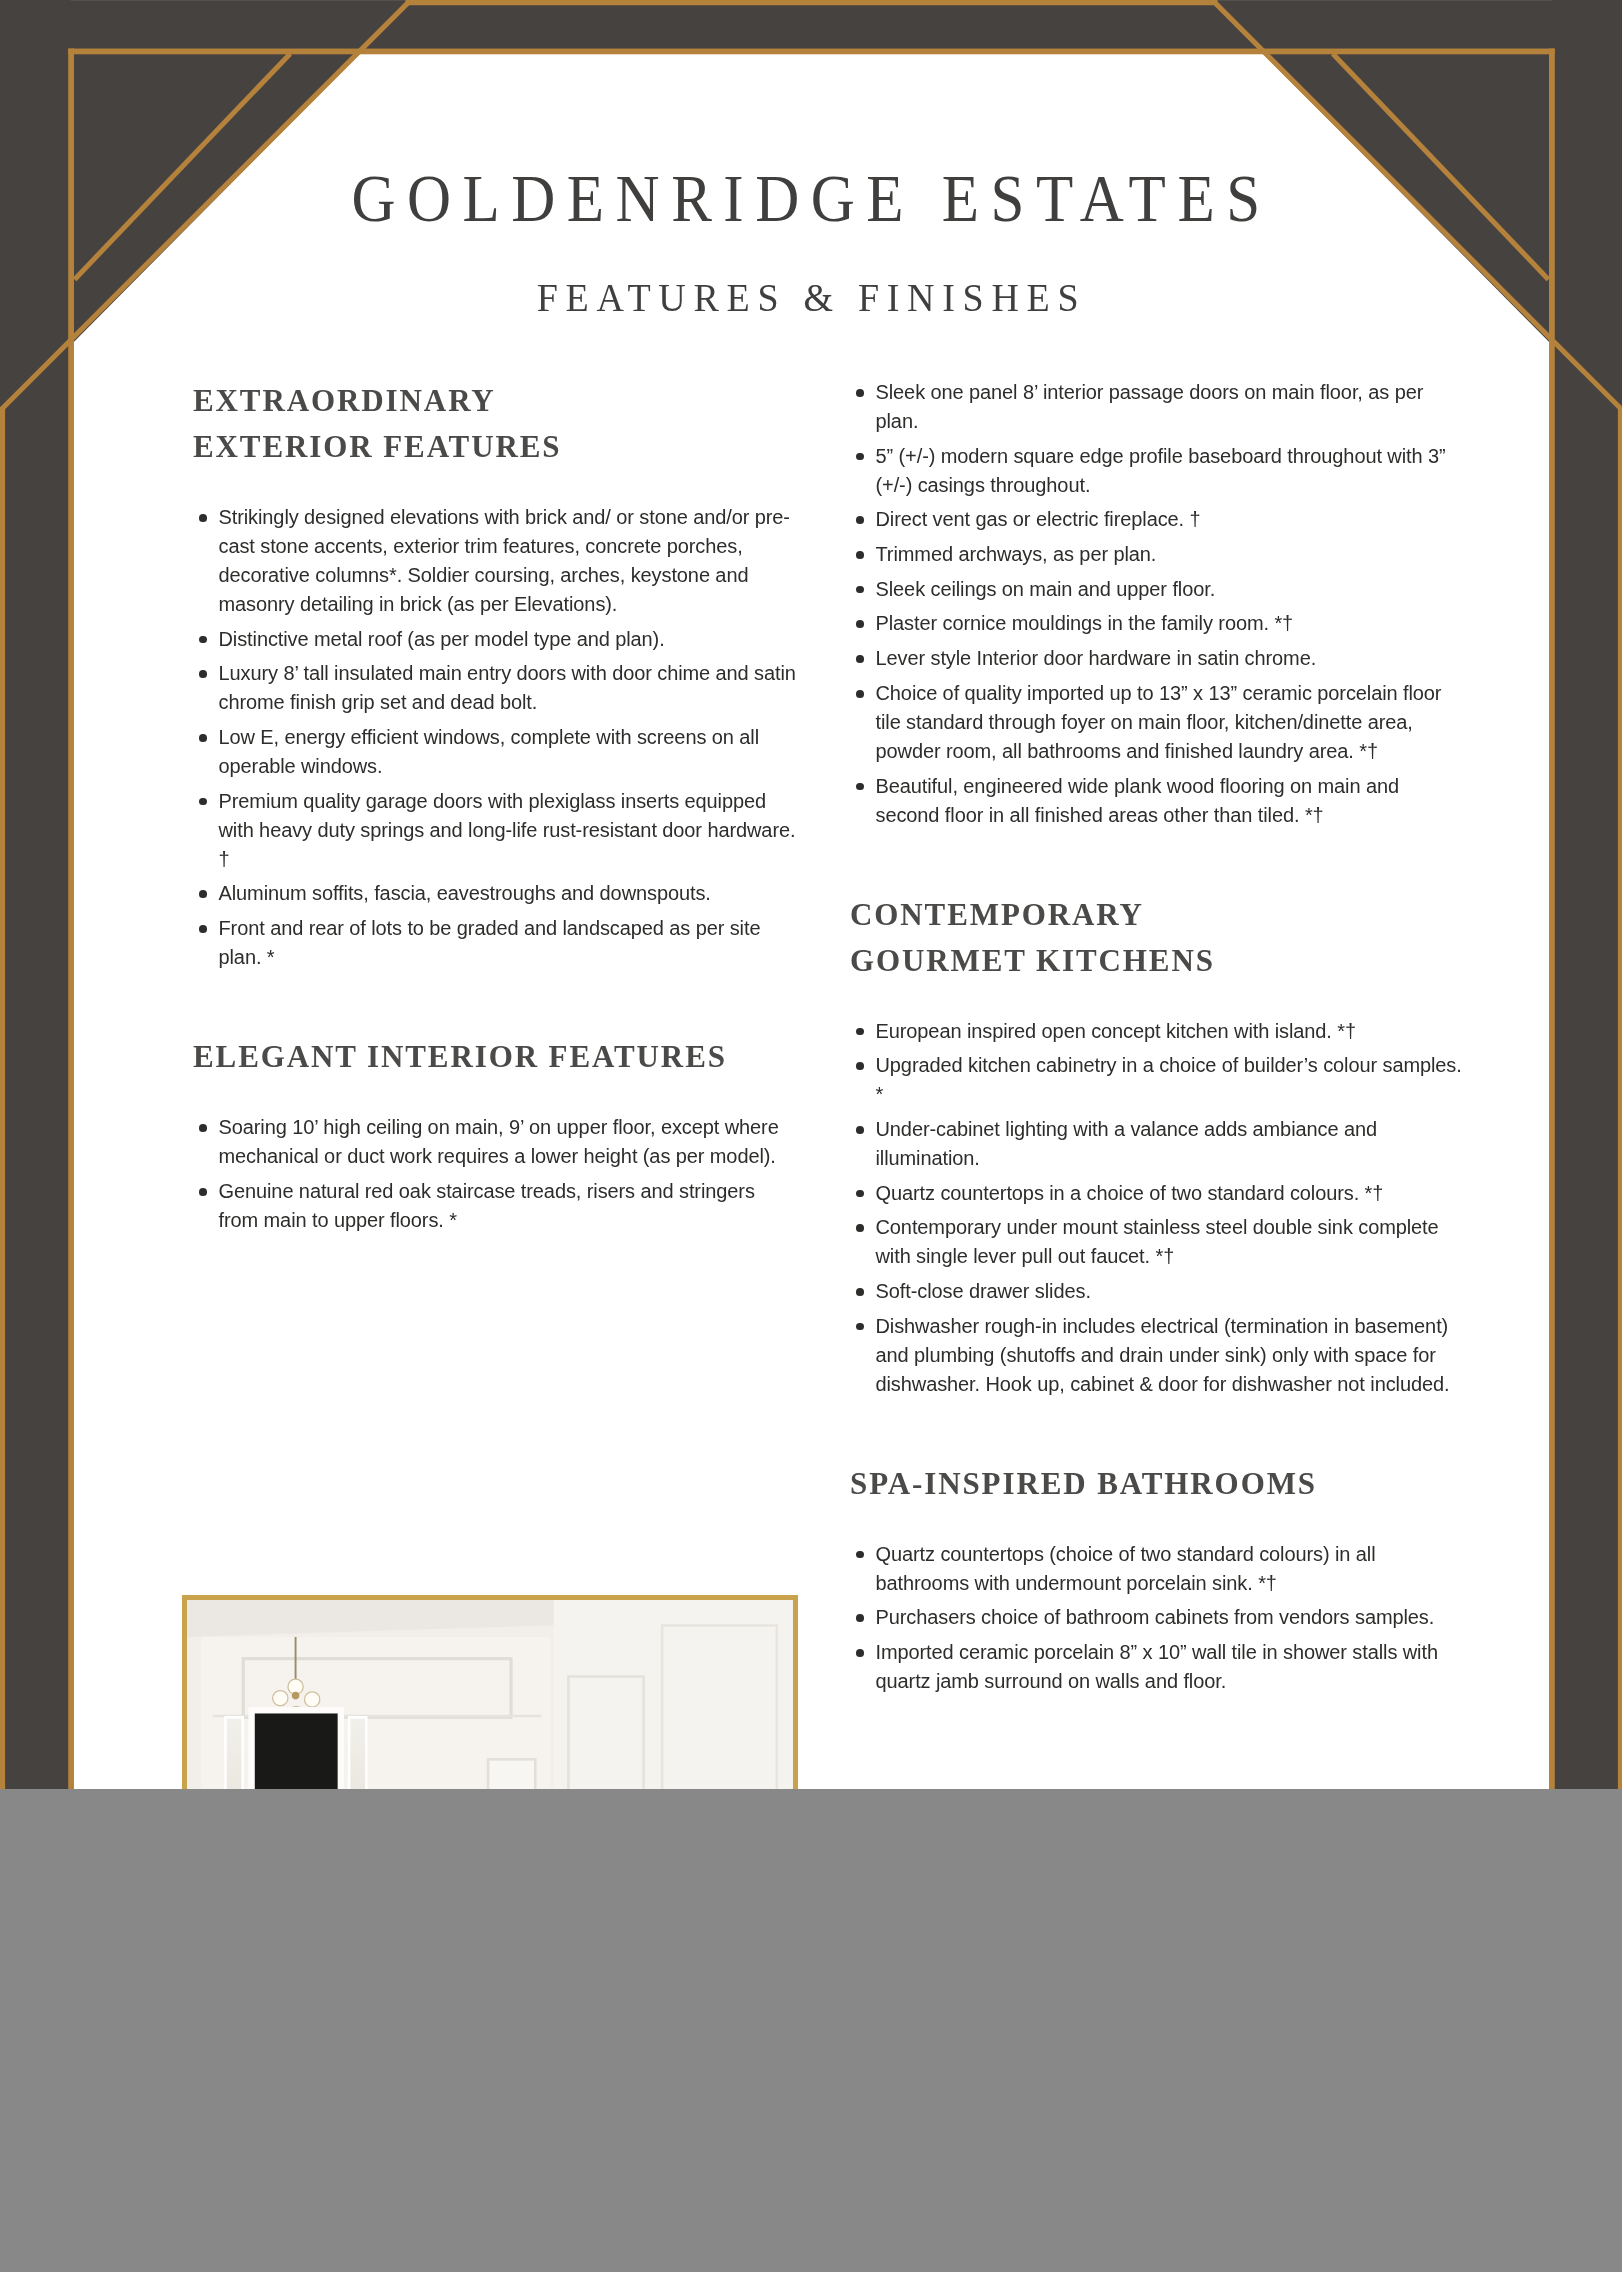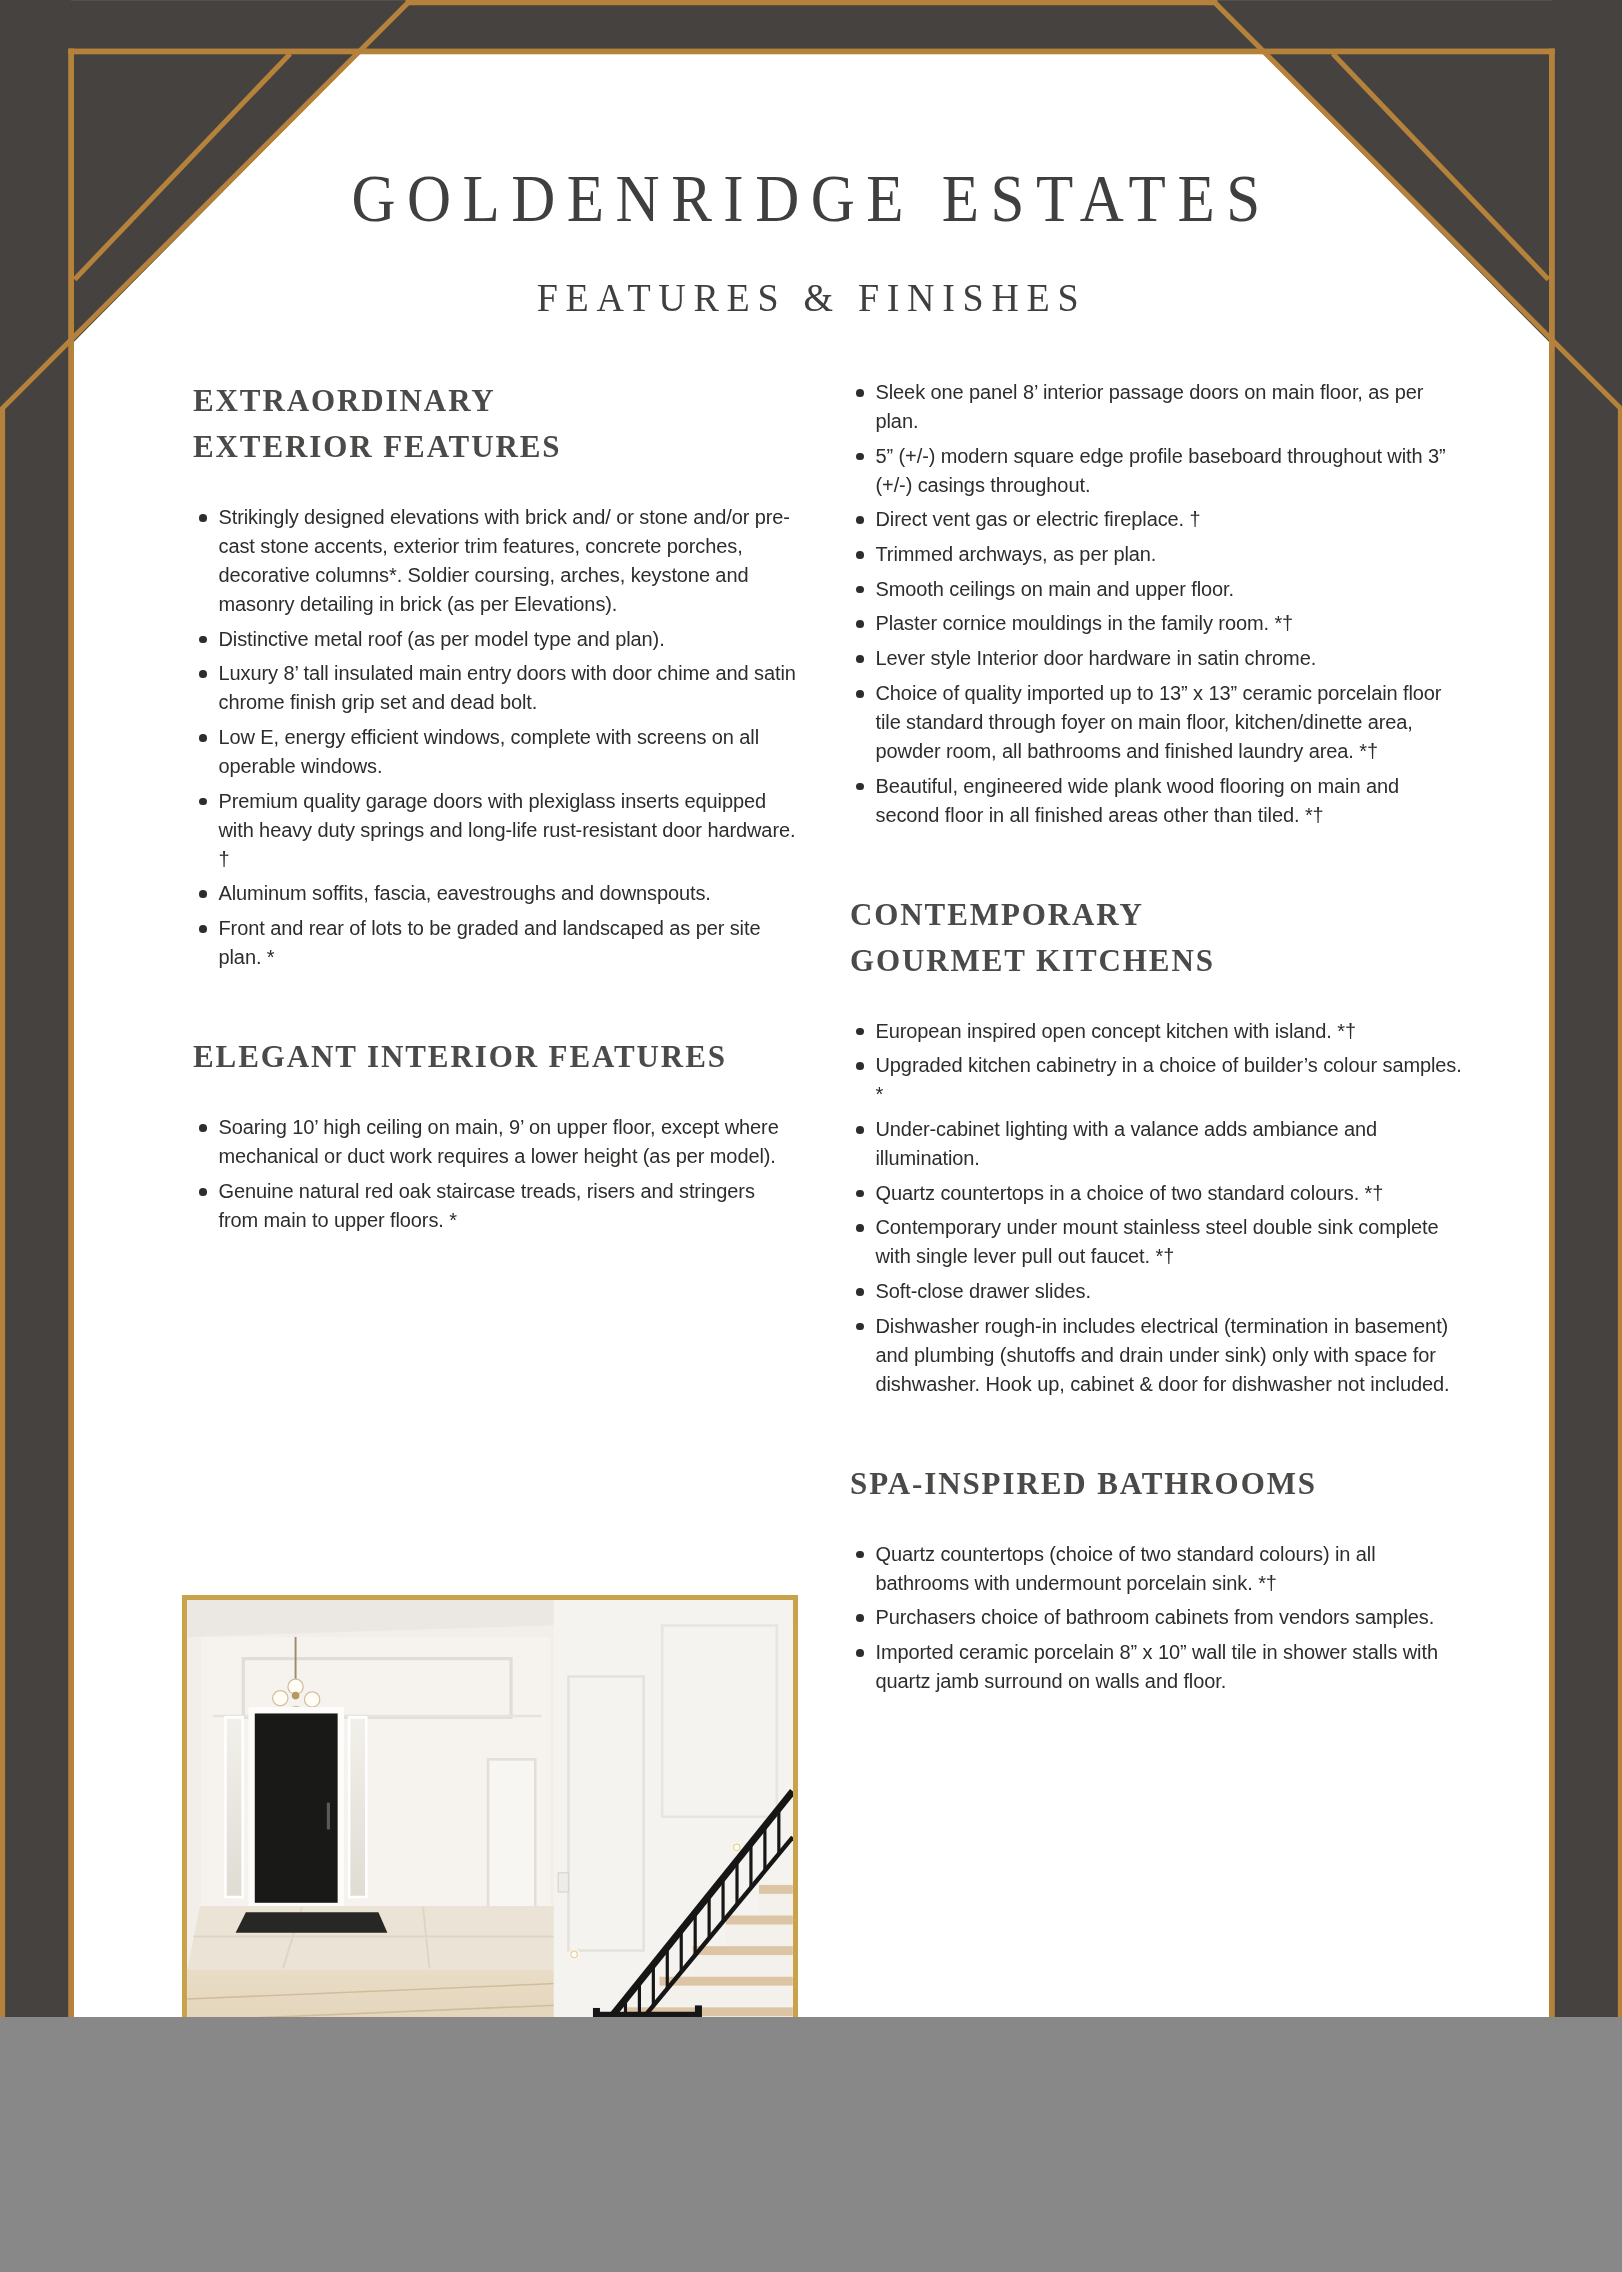--- a/index.html
+++ b/index.html
@@ -6,21 +6,21 @@
     --charcoal:#454240;
     --gold:#b5823c;
     --heading:#4b4a48;
     --body:#2e2d2b;
     --title:#403f3e;
     --photo-border:#c9a34b;
     --footer:#d6d6d6;
   }
   html,body{margin:0;padding:0;background:#888;}
   .page{
-    position:relative;width:1623px;height:2017px;background:#ffffff;
+    position:relative;width:1623px;height:1789px;background:#ffffff;
     overflow:hidden;font-family:"Liberation Sans",sans-serif;
   }
   svg.frame{position:absolute;left:0;top:0;}
   .dark{fill:var(--charcoal);}
   .goldf{fill:var(--gold);}
   .goldl{stroke:var(--gold);fill:none;}
 
   .page-title{
     position:absolute;left:0;top:159px;width:100%;text-align:center;
     font-family:"Liberation Serif",serif;font-weight:400;
@@ -234,21 +234,21 @@
         <li>Soaring 10’ high ceiling on main, 9’ on upper floor, except where mechanical or duct work requires a lower height (as per model).</li>
         <li>Genuine natural red oak staircase treads, risers and stringers from main to upper floors. *</li>
       </ul>
     </div>
   <div class="col col-right" id="col-right">
       <ul class="bullets">
         <li>Sleek one panel 8’ interior passage doors on main floor, as per plan.</li>
         <li>5” (+/-) modern square edge profile baseboard throughout with 3” (+/-) casings throughout.</li>
         <li>Direct vent gas or electric fireplace. †</li>
         <li>Trimmed archways, as per plan.</li>
-        <li>Smooth ceilings on main and upper floor.</li>
+        <li>Sleek ceilings on main and upper floor.</li>
         <li>Plaster cornice mouldings in the family room. *†</li>
         <li>Lever style Interior door hardware in satin chrome.</li>
         <li>Choice of quality imported up to 13” x 13” ceramic porcelain floor tile standard through foyer on main floor, kitchen/dinette area, powder room, all bathrooms and finished laundry area. *†</li>
         <li>Beautiful, engineered wide plank wood flooring on main and second floor in all finished areas other than tiled. *†</li>
       </ul>
       <div class="section-heading">
         <span>CONTEMPORARY</span>
         <span>GOURMET KITCHENS</span>
       </div>
       <ul class="bullets">

